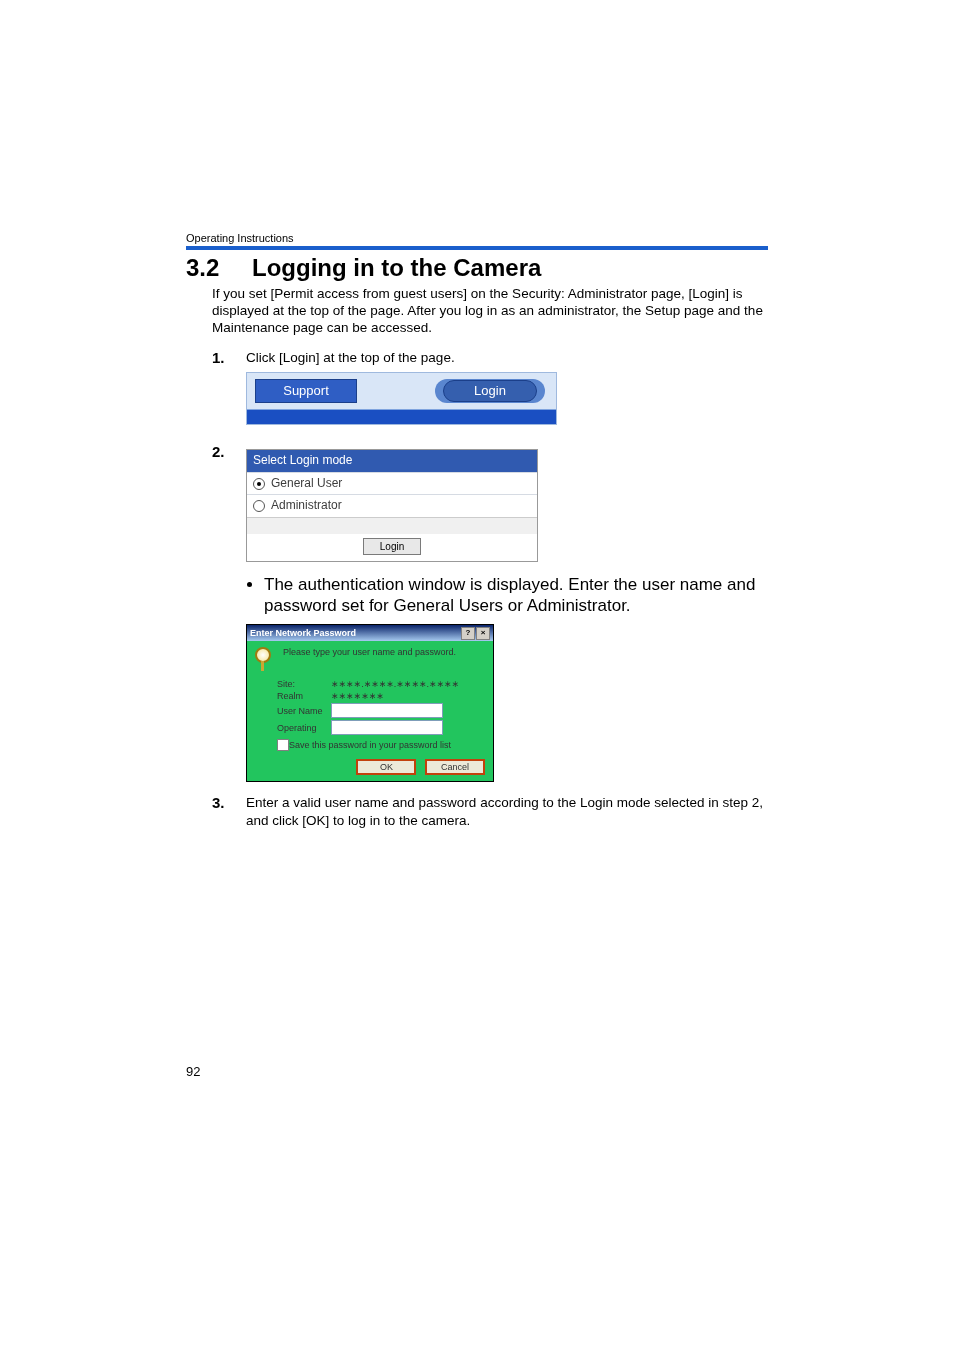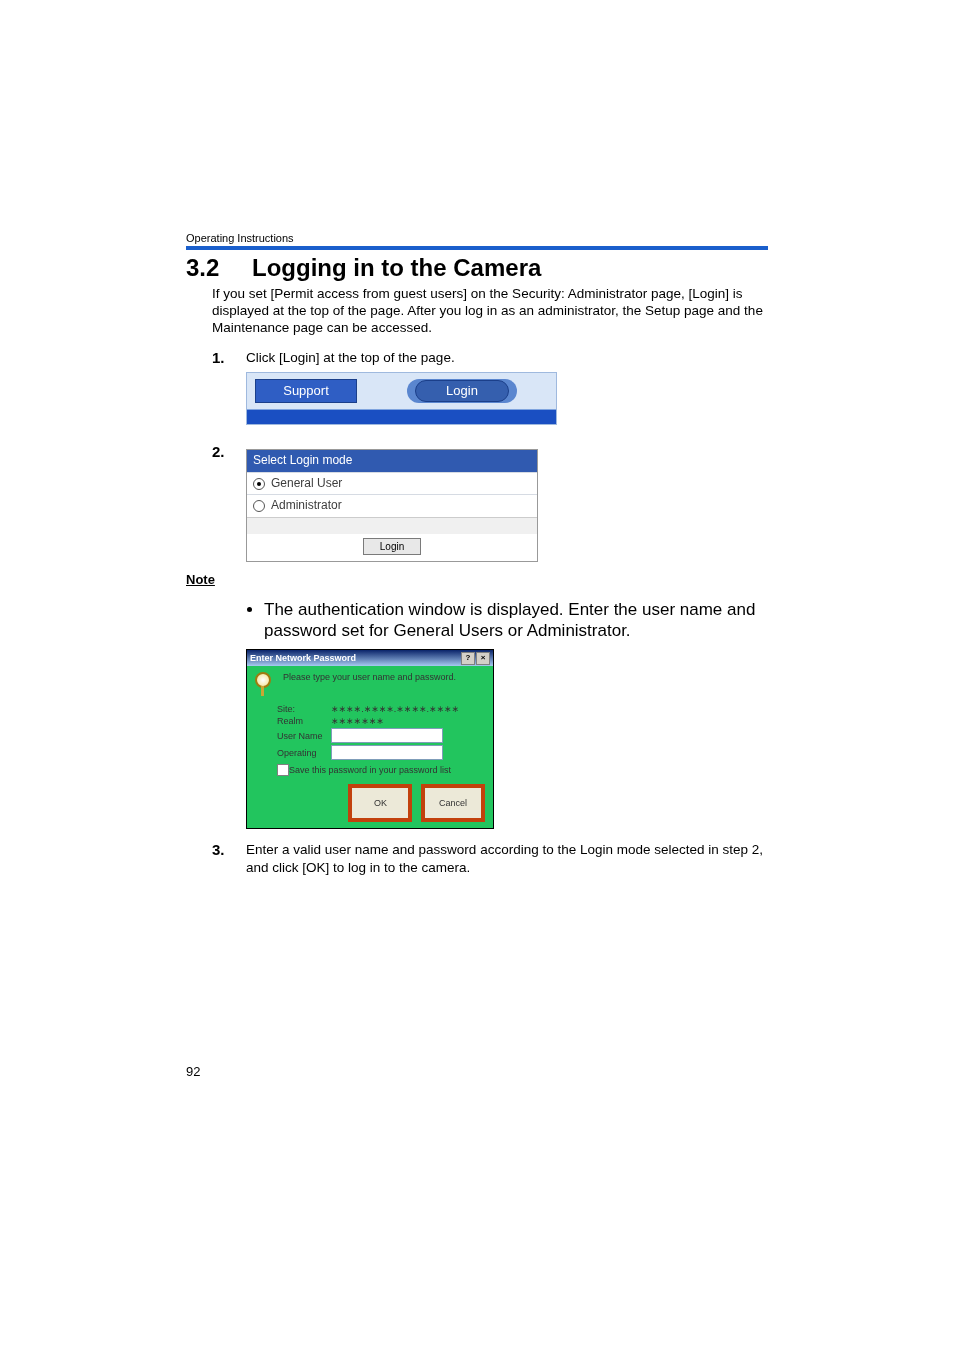--- a/index.html
+++ b/index.html
@@ -61,21 +61,21 @@
     width: 311px;
     margin: 6px 0 8px 0;
     background: #d9e6f7;
     border: 1px solid #9fb9de;
     position: relative;
     padding: 6px 0 0 0;
     box-sizing: border-box;
   }
   .shot1 .tabs {
     display: flex;
-    gap: 50px;
+    gap: 78px;
     padding: 0 8px 6px 8px;
   }
   .tab-support {
     width: 100px; height: 22px;
     background: #2f5ec4;
     color: #fff;
     font-size: 13px;
     text-align: center;
     line-height: 22px;
     border: 1px solid #1b3f8a;
@@ -231,23 +231,23 @@
     flex: 0 0 110px; height: 13px;
     background: #fff; border: 1px solid #7f9db9;
   }
   .shot3 .chk { display: flex; align-items: center; gap: 0; margin: 4px 0 8px 0; }
   .shot3 .chk .box { width: 10px; height: 10px; border: 1px solid #808080; background: #fff; }
   .shot3 .btnrow { text-align: right; }
   .shot3 .btn {
     display: inline-block;
     width: 56px;
     text-align: center;
-    border: 4px solid #c2410c;
+    border: 2px solid #c2410c;
     background: #ece9d8;
-    padding: 10px 0;
+    padding: 1px 0;
     margin-left: 6px;
     font-size: 9px;
   }
 
   .page-number {
     position: absolute;
     left: 186px;
     top: 1064px;
     font-size: 13px;
   }
@@ -297,21 +297,20 @@
           </div>
           <div class="sep"></div>
           <div class="btnrow">
             <span class="login-btn">Login</span>
           </div>
         </div>
       </div>
     </li>
   </ol>
 
-  <div class="note-label">Note</div>
   <ul class="note">
     <li>The authentication window is displayed. Enter the user name and password set for General Users or Administrator.</li>
   </ul>
 
   <div class="shot3">
     <div class="titlebar">
       <span>Enter Network Password</span>
       <span class="winbtns">
         <span class="wb">?</span>
         <span class="wb">×</span>

